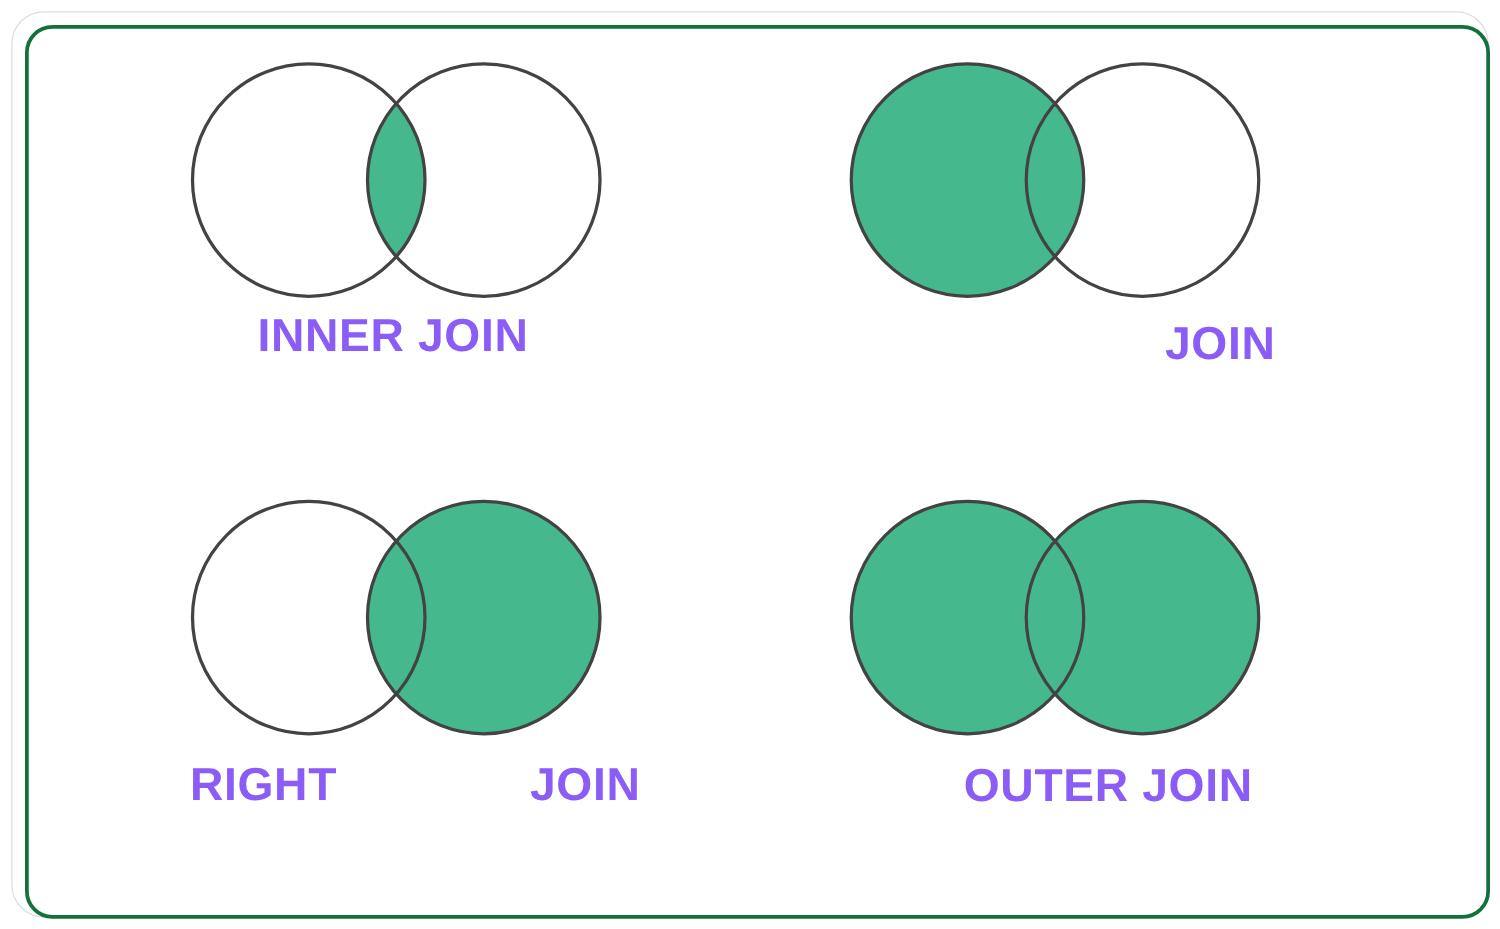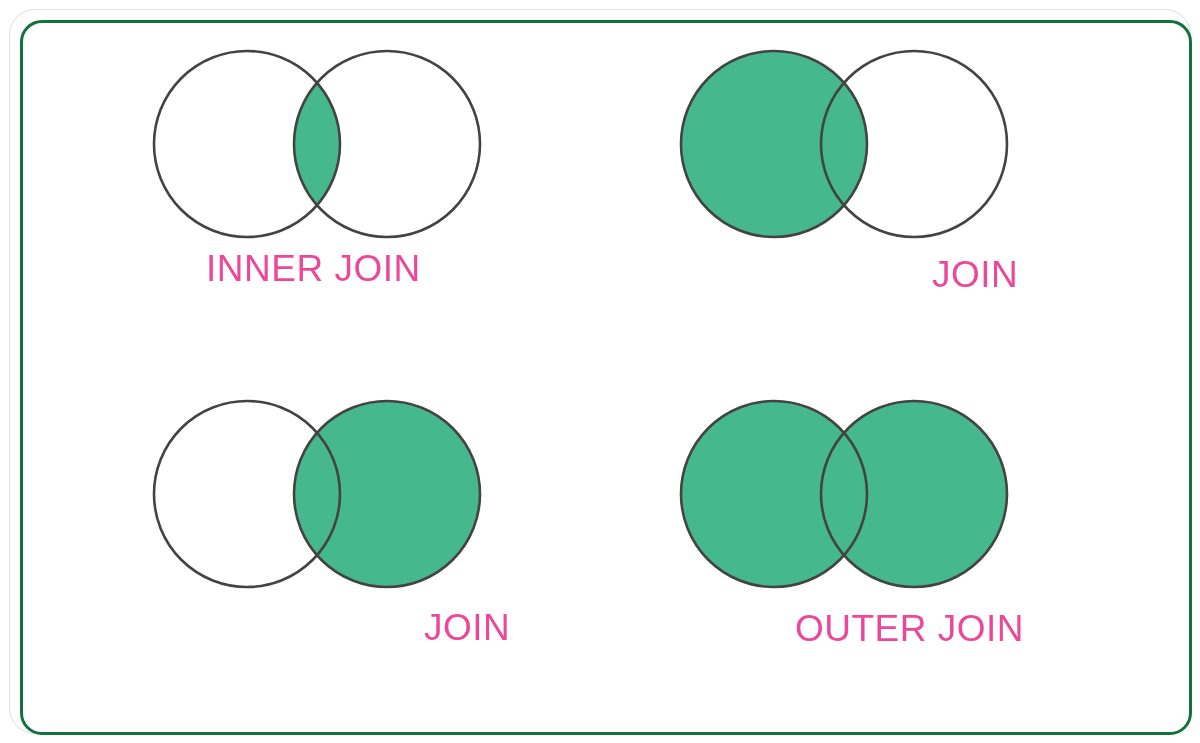--- a/index.html
+++ b/index.html
@@ -43,39 +43,39 @@
     height: 743px;
   }
   .panel {
     position: absolute;
   }
   .venn-svg {
     display: block;
   }
   .label {
     position: absolute;
-    color: #ec4899;
+    color: #8b5cf6;
     font-size: 37px;
-    font-weight: 400;
+    font-weight: 700;
     letter-spacing: 0.5px;
     white-space: nowrap;
     font-family: "Liberation Sans", sans-serif;
   }
   
   #panel-inner  { left: 152px; top: 46px;  }
   #panel-left   { left: 679px; top: 46px;  }
   #panel-right  { left: 152px; top: 396px; }
   #panel-outer  { left: 679px; top: 396px; }
 
   #label-inner-join  { left: 206px; top: 248px; }
   #label-left-word   { left: 694px; top: 254px; }
   #label-left-join   { left: 932px; top: 254px; }
   #label-right-word  { left: 152px; top: 607px; }
   #label-right-join  { left: 424px; top: 607px; }
-  #label-outer-join  { left: 795px; top: 608px; }
+  #label-outer-join  { left: 771px; top: 608px; }
 </style>
 </head>
 <body>
 
 <div class="board">
 
   <div class="frame">
     <div class="frame-inner"></div>
   </div>
 
@@ -108,20 +108,21 @@
   <div class="label" id="label-left-join">JOIN</div>
 
   <div class="panel" id="panel-right">
     <svg class="venn-svg" width="330" height="196" viewBox="0 0 330 196">
       <circle cx="95" cy="98" r="93" fill="#ffffff"></circle>
       <circle cx="235" cy="98" r="93" fill="#45b98d"></circle>
       <circle cx="95" cy="98" r="93" fill="none" stroke="#434343" stroke-width="2.6"></circle>
       <circle cx="235" cy="98" r="93" fill="none" stroke="#434343" stroke-width="2.6"></circle>
     </svg>
   </div>
+  <div class="label" id="label-right-word">RIGHT</div>
   <div class="label" id="label-right-join">JOIN</div>
 
   <div class="panel" id="panel-outer">
     <svg class="venn-svg" width="330" height="196" viewBox="0 0 330 196">
       <circle cx="95" cy="98" r="93" fill="#45b98d"></circle>
       <circle cx="235" cy="98" r="93" fill="#45b98d"></circle>
       <circle cx="95" cy="98" r="93" fill="none" stroke="#434343" stroke-width="2.6"></circle>
       <circle cx="235" cy="98" r="93" fill="none" stroke="#434343" stroke-width="2.6"></circle>
     </svg>
   </div>

